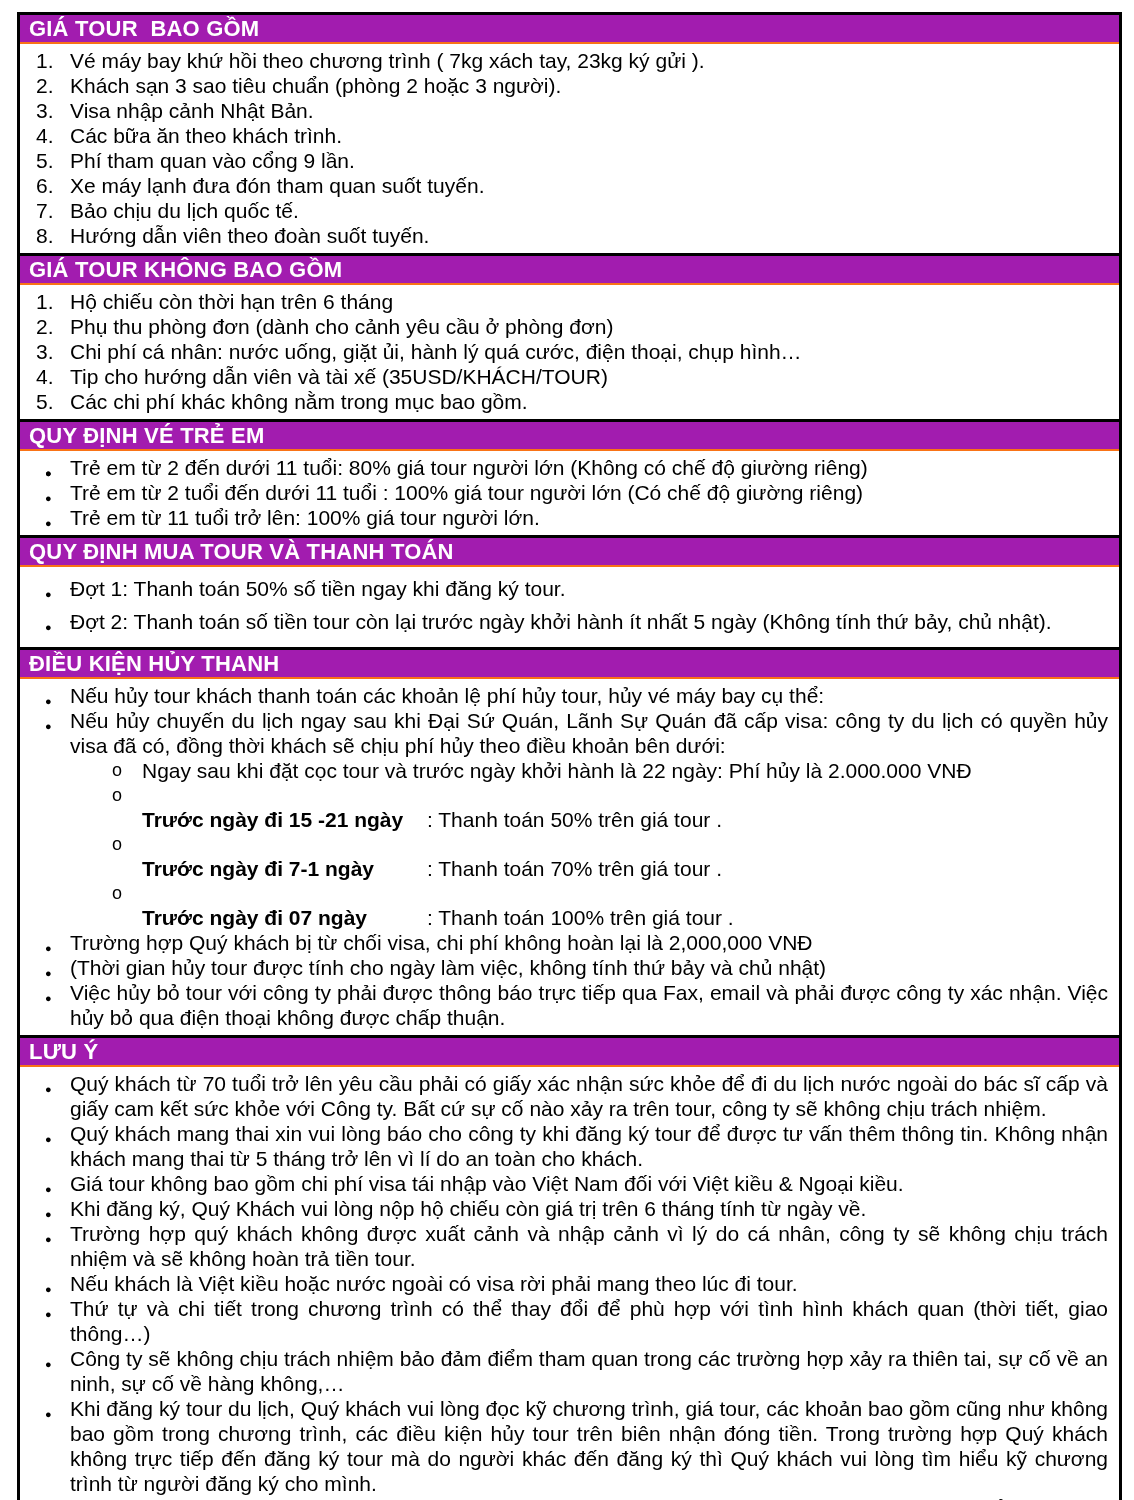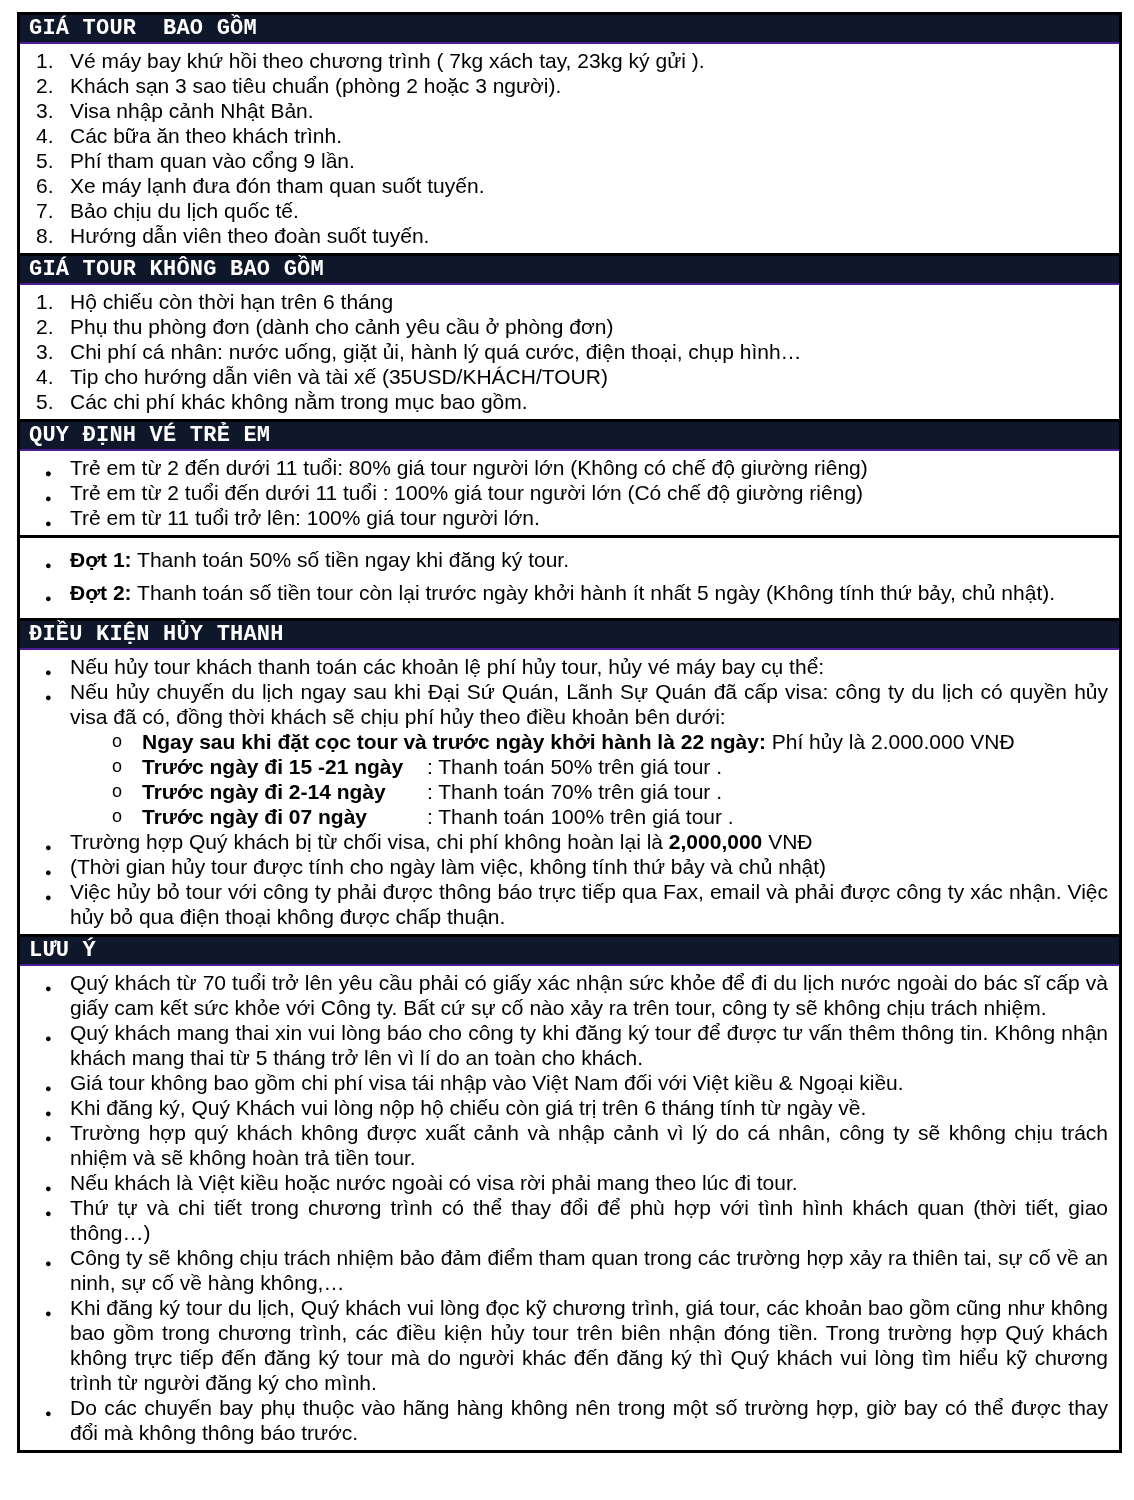--- a/index.html
+++ b/index.html
@@ -6,39 +6,39 @@
   body{
     width:1134px;height:1500px;position:relative;background:#ffffff;
     font-family:"Liberation Sans","DejaVu Sans",sans-serif;color:#000;
     -webkit-font-smoothing:antialiased;
   }
   .doc{
     position:absolute;left:17px;top:12px;width:1105px;
     border:3px solid #000;box-sizing:border-box;background:#fff;
   }
   .sec-hdr{
-    background:#0f172a;color:#fff;font-weight:bold;font-size:22px;
-    line-height:23px;padding:2px 8px 2px 9px;border-bottom:2px solid #4c1d95;
-    white-space:pre-wrap;letter-spacing:.2px;font-family:Liberation Mono, monospace;
+    background:#a21caf;color:#fff;font-weight:bold;font-size:22px;
+    line-height:23px;padding:2px 8px 2px 9px;border-bottom:2px solid #f97316;
+    white-space:pre-wrap;letter-spacing:.2px;
   }
   .sec-body{
     padding:4px 8px 5px 0;border-bottom:3px solid #000;
   }
   .sec:last-child .sec-body{border-bottom:none;}
   .row{
     position:relative;padding-left:50px;padding-right:3px;
     font-size:21px;line-height:25px;text-align:justify;
   }
   .row .mk{position:absolute;left:16px;top:0;}
   .row.bullet .mk{left:25px;font-size:17px;top:1px;}
   .row.sub{padding-left:122px;}
   .row.sub .mk{left:92px;font-size:18px;top:0;}
   .row.spaced{margin:5px 0 8px;}
-  .b{font-weight:bold;}
-  .lbl{display:inline-block;width:285px;font-weight:bold;text-align:left;}
+  .b{font-weight:normal;}
+  .lbl{display:inline-block;width:285px;font-weight:bold;text-align:left;margin-top:24px;}
 </style>
 </head>
 <body>
 
 <div class="doc" id="doc">
     <div class="sec">
       <div class="sec-hdr"><span>GIÁ TOUR  BAO GỒM</span></div>
       <div class="sec-body">
         <div class="row num"><span class="mk">1.</span><span><span class="">Vé máy bay khứ hồi theo chương trình ( 7kg xách tay, 23kg ký gửi ).</span></span></div>
         <div class="row num"><span class="mk">2.</span><span><span class="">Khách sạn 3 sao tiêu chuẩn (phòng 2 hoặc 3 người).</span></span></div>
@@ -63,33 +63,34 @@
     <div class="sec">
       <div class="sec-hdr"><span>QUY ĐỊNH VÉ TRẺ EM</span></div>
       <div class="sec-body">
         <div class="row bullet"><span class="mk" style="font-size: 11px; top: 6px;">●</span></div>
         <div class="row bullet"><span class="mk" style="font-size: 11px; top: 6px;">●</span><span><span class="">Trẻ em từ 2 đến dưới 11 tuổi: 80% giá tour người lớn (Không có chế độ giường riêng)</span></span></div>
         <div class="row bullet"><span class="mk" style="font-size: 11px; top: 6px;">●</span><span><span class="">Trẻ em từ 2 tuổi đến dưới 11 tuổi : 100% giá tour người lớn (Có chế độ giường riêng)</span></span></div>
         <div class="row bullet"><span class="mk" style="font-size: 11px; top: 6px;">●</span><span><span class="">Trẻ em từ 11 tuổi trở lên: 100% giá tour người lớn.</span></span></div>
       </div>
     </div>
     <div class="sec">
+      <div class="sec-hdr"><span>QUY ĐỊNH MUA TOUR VÀ THANH TOÁN</span></div>
       <div class="sec-body">
         <div class="row bullet spaced"><span class="mk" style="font-size: 11px; top: 6px;">●</span><span><span class="b">Đợt 1:</span><span class=""> Thanh toán 50% số tiền ngay khi đăng ký tour.</span></span></div>
         <div class="row bullet spaced"><span class="mk" style="font-size: 11px; top: 6px;">●</span><span><span class="b">Đợt 2:</span><span class=""> Thanh toán số tiền tour còn lại trước ngày khởi hành ít nhất 5 ngày (Không tính thứ bảy, chủ nhật).</span></span></div>
       </div>
     </div>
     <div class="sec">
       <div class="sec-hdr"><span>ĐIỀU KIỆN HỦY THANH</span></div>
       <div class="sec-body">
         <div class="row bullet"><span class="mk" style="font-size: 11px; top: 6px;">●</span><span><span class="">Nếu hủy tour khách thanh toán các khoản lệ phí hủy tour, hủy vé máy bay cụ thể:</span></span></div>
         <div class="row bullet"><span class="mk" style="font-size: 11px; top: 6px;">●</span><span><span class="">Nếu hủy chuyến du lịch ngay sau khi Đại Sứ Quán, Lãnh Sự Quán đã cấp visa: công ty du lịch có quyền hủy visa đã có, đồng thời khách sẽ chịu phí hủy theo điều khoản bên dưới:</span></span></div>
         <div class="row bullet sub"><span class="mk">o</span><span><span class="b">Ngay sau khi đặt cọc tour và trước ngày khởi hành là 22 ngày:</span><span class=""> Phí hủy là 2.000.000 VNĐ</span></span></div>
         <div class="row bullet sub"><span class="mk">o</span><span><span class="lbl">Trước ngày đi 15 -21 ngày</span><span class="">: Thanh toán 50% trên giá tour .</span></span></div>
-        <div class="row bullet sub"><span class="mk">o</span><span><span class="lbl">Trước ngày đi 2-14 ngày</span><span class="">: Thanh toán 70% trên giá tour .</span></span></div>
+        <div class="row bullet sub"><span class="mk">o</span><span><span class="lbl">Trước ngày đi 7-1 ngày</span><span class="">: Thanh toán 70% trên giá tour .</span></span></div>
         <div class="row bullet sub"><span class="mk">o</span><span><span class="lbl">Trước ngày đi 07 ngày</span><span class="">: Thanh toán 100% trên giá tour .</span></span></div>
         <div class="row bullet"><span class="mk" style="font-size: 11px; top: 6px;">●</span><span><span class="">Trường hợp Quý khách bị từ chối visa, chi phí không hoàn lại là </span><span class="b">2,000,000</span><span class=""> VNĐ</span></span></div>
         <div class="row bullet"><span class="mk" style="font-size: 11px; top: 6px;">●</span><span><span class="">(Thời gian hủy tour được tính cho ngày làm việc, không tính thứ bảy và chủ nhật)</span></span></div>
         <div class="row bullet"><span class="mk" style="font-size: 11px; top: 6px;">●</span><span><span class="">Việc hủy bỏ tour với công ty phải được thông báo trực tiếp qua Fax, email và phải được công ty xác nhận. Việc hủy bỏ qua điện thoại không được chấp thuận.</span></span></div>
       </div>
     </div>
     <div class="sec">
       <div class="sec-hdr"><span>LƯU Ý</span></div>
       <div class="sec-body">
         <div class="row bullet"><span class="mk" style="font-size: 11px; top: 6px;">●</span><span><span class="">Quý khách từ 70 tuổi trở lên yêu cầu phải có giấy xác nhận sức khỏe để đi du lịch nước ngoài do bác sĩ cấp và giấy cam kết sức khỏe với Công ty. Bất cứ sự cố nào xảy ra trên tour, công ty sẽ không chịu trách nhiệm.</span></span></div>

